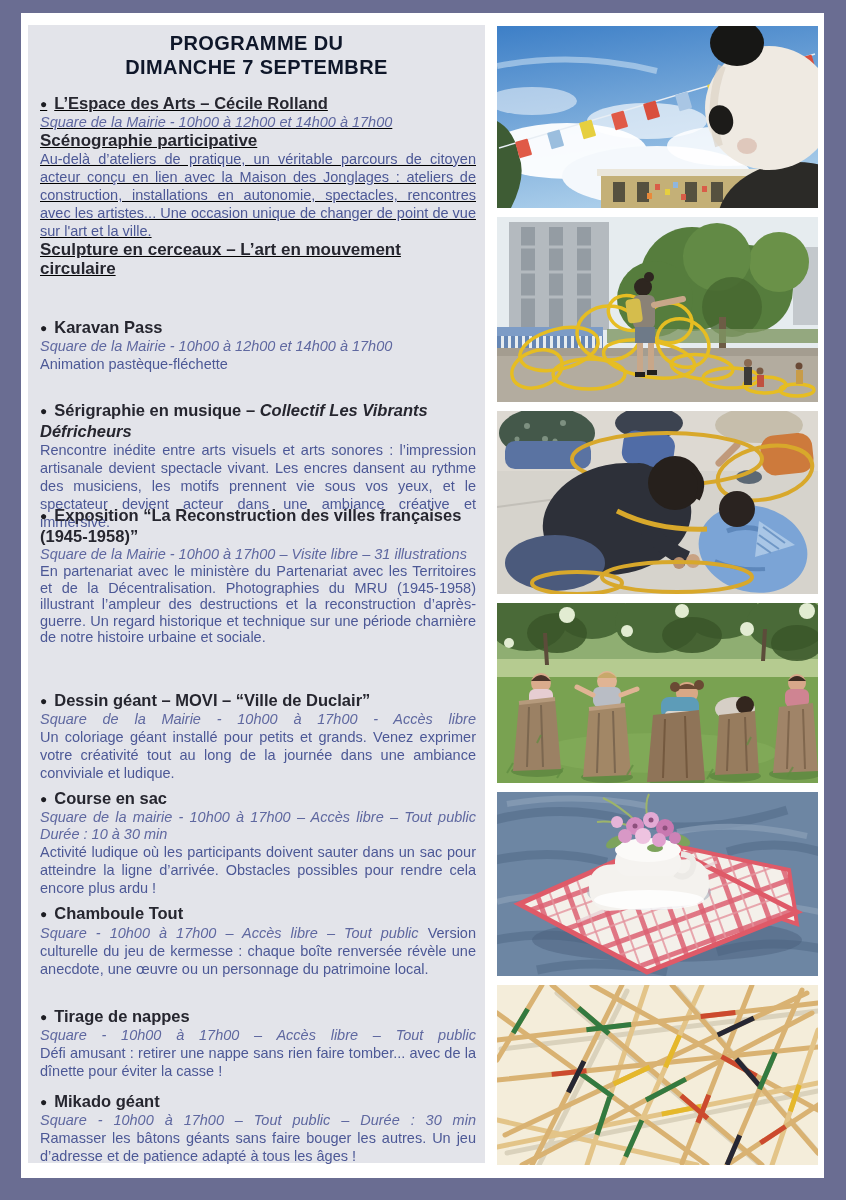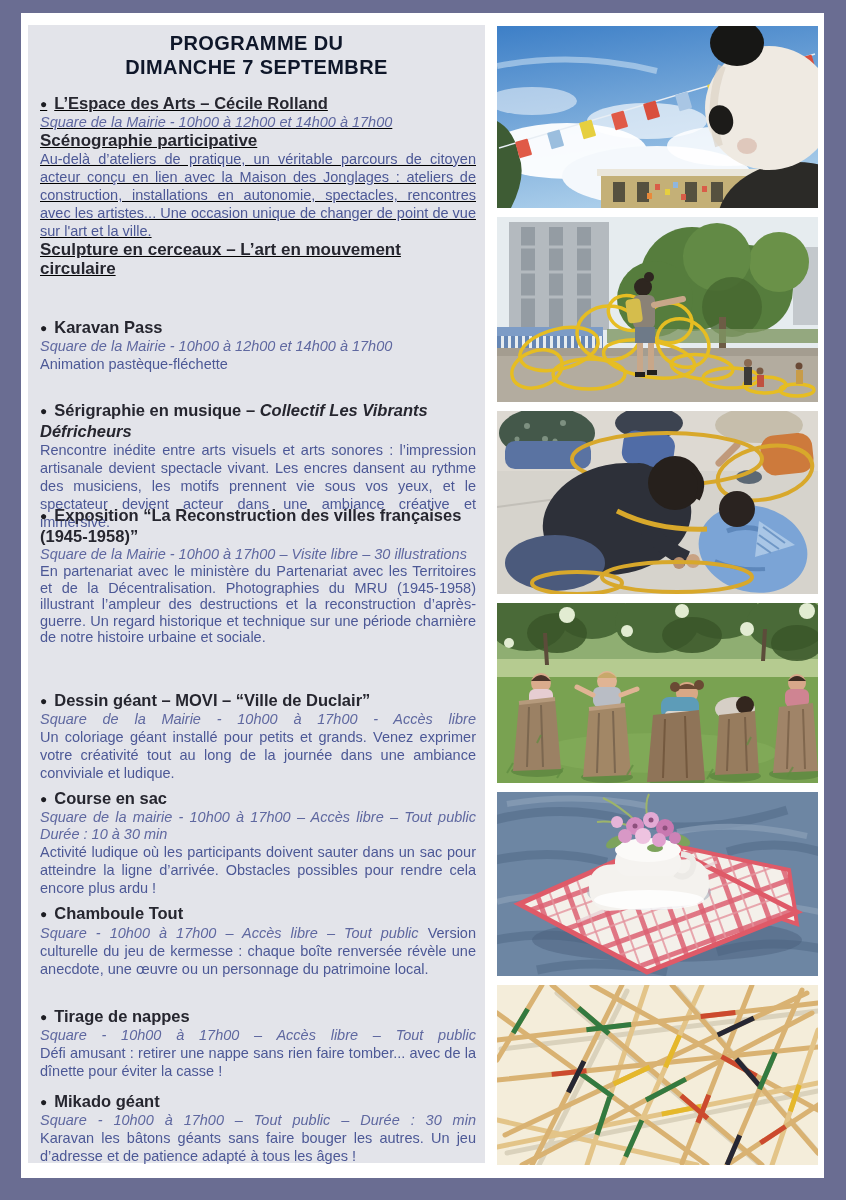--- a/index.html
+++ b/index.html
@@ -51,21 +51,21 @@
             <div class="heading"><span class="bullet">●</span>Karavan Pass</div>
             <div class="meta">Square de la Mairie - 10h00 à 12h00 et 14h00 à 17h00</div>
             <div class="line">Animation pastèque-fléchette</div>
           </div>
           <div class="section s3">
             <div class="heading"><span class="bullet">●</span>Sérigraphie en musique – <em>Collectif Les Vibrants Défricheurs</em></div>
             <div class="body">Rencontre inédite entre arts visuels et arts sonores : l’impression artisanale devient spectacle vivant. Les encres dansent au rythme des musiciens, les motifs prennent vie sous vos yeux, et le spectateur devient acteur dans une ambiance créative et immersive.</div>
           </div>
           <div class="section s4">
             <div class="heading"><span class="bullet">●</span>Exposition “La Reconstruction des villes françaises (1945-1958)”</div>
-            <div class="meta">Square de la Mairie - 10h00 à 17h00 – Visite libre – 30 illustrations</div>
+            <div class="meta">Square de la Mairie - 10h00 à 17h00 – Visite libre – 31 illustrations</div>
             <div class="body">En partenariat avec le ministère du Partenariat avec les Territoires et de la Décentralisation. Photographies du MRU (1945-1958) illustrant l’ampleur des destructions et la reconstruction d’après-guerre. Un regard historique et technique sur une période charnière de notre histoire urbaine et sociale.</div>
           </div>
           <div class="section s5">
             <div class="heading"><span class="bullet">●</span>Dessin géant – MOVI – “Ville de Duclair”</div>
             <div class="meta">Square de la Mairie - 10h00 à 17h00 - Accès libre</div>
             <div class="body">Un coloriage géant installé pour petits et grands. Venez exprimer votre créativité tout au long de la journée dans une ambiance conviviale et ludique.</div>
           </div>
           <div class="section s6">
             <div class="heading"><span class="bullet">●</span>Course en sac</div>
             <div class="meta">Square de la mairie - 10h00 à 17h00 – Accès libre – Tout public</div>
@@ -77,21 +77,21 @@
             <div class="body mixed"><em>Square - 10h00 à 17h00 – Accès libre – Tout public </em>Version culturelle du jeu de kermesse : chaque boîte renversée révèle une anecdote, une œuvre ou un personnage du patrimoine local.</div>
           </div>
           <div class="section s8">
             <div class="heading"><span class="bullet">●</span>Tirage de nappes</div>
             <div class="meta">Square - 10h00 à 17h00 – Accès libre – Tout public</div>
             <div class="body">Défi amusant : retirer une nappe sans rien faire tomber... avec de la dînette pour éviter la casse !</div>
           </div>
           <div class="section s9">
             <div class="heading"><span class="bullet">●</span>Mikado géant</div>
             <div class="meta">Square - 10h00 à 17h00 – Tout public – Durée : 30 min</div>
-            <div class="body">Karavan les bâtons géants sans faire bouger les autres. Un jeu d’adresse et de patience adapté à tous les âges !</div>
+            <div class="body">Ramasser les bâtons géants sans faire bouger les autres. Un jeu d’adresse et de patience adapté à tous les âges !</div>
           </div>
         </div>
     </div>
 
     <div class="photos">
 
       <figure class="photo ph1" style="margin:0" aria-label="Mascotte panda et fanions colorés dans le ciel">
         <svg width="321" height="182" viewBox="0 0 321 182">
           <defs>
             <linearGradient id="sky1" x1="0" y1="0" x2="0.25" y2="1">

